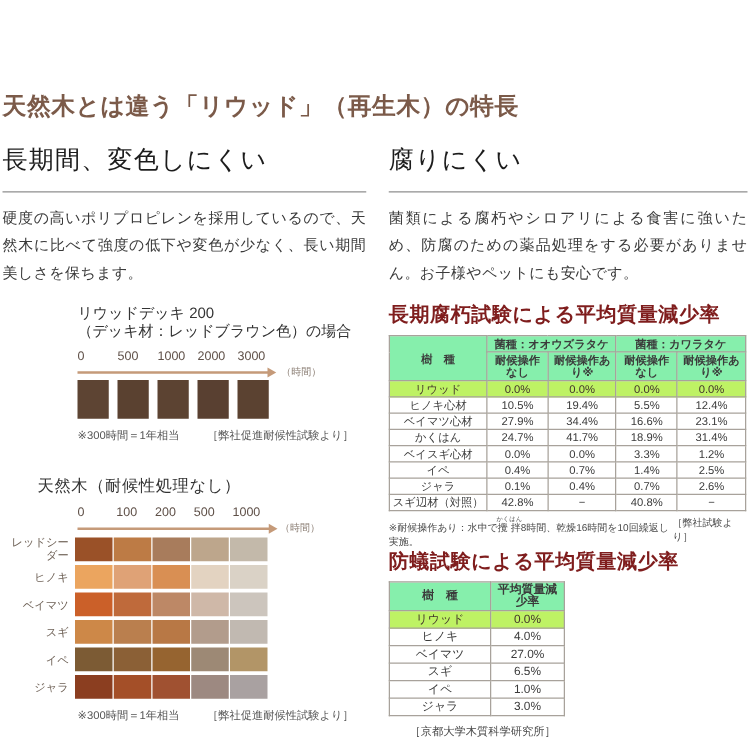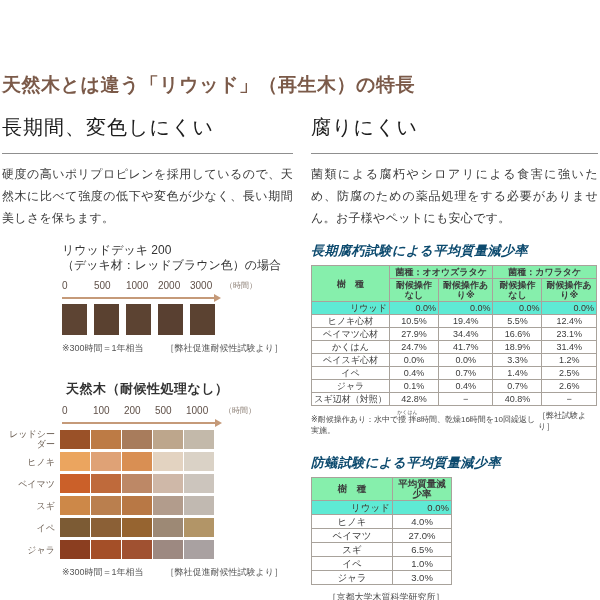--- a/index.html
+++ b/index.html
@@ -21,25 +21,25 @@
     font-size:20px; font-weight:normal; color:#1c1c1c;
     padding-bottom:12px; border-bottom:1px solid #8f8f8f; letter-spacing:1px;
   }
   .body-text {
     margin-top:9px; font-size:12px; line-height:22px; color:#3a3a3a;
     text-align:justify; letter-spacing:0.3px;
   }
   
   .chart-block { margin-top:14px; }
   .chart-label { margin-left:60px; font-size:12px; line-height:15px; color:#333; }
-  .natural-heading { margin-left:64px; font-size:13px; color:#333; letter-spacing:0.5px;font-weight:bold; }
+  .natural-heading { margin-left:28px; font-size:13px; color:#333; letter-spacing:0.5px; }
   .scale { position:relative; margin-left:60px; margin-top:7px; height:22px; }
   .ticks { display:flex; }
   .ticks span { display:inline-block; font-size:10px; color:#5f5048; }
-  .unit { position:absolute; top:0; font-size:8px; color:#8a7d73; }
+  .unit { position:absolute; top:12px; font-size:8px; color:#8a7d73; }
   .arrow { position:absolute; bottom:3px; left:0; height:2px; background:#c59a79; }
   .arrow::after {
     content:""; position:absolute; right:-6px; top:-3px;
     border-left:7px solid #c59a79; border-top:4px solid transparent; border-bottom:4px solid transparent;
   }
   .swatch-strip { display:flex; margin-left:60px; margin-top:2px; gap:7px; }
   .swatch-strip .sq { width:25px; height:31px; }
   .grain {
     background-image:repeating-linear-gradient(90deg,
       rgba(80,40,15,0.10) 0 1px, rgba(255,255,255,0.06) 1px 3px, transparent 3px 6px);
@@ -49,30 +49,30 @@
   
   .wood-grid { margin-top:2px; }
   .wood-row { display:flex; align-items:center; margin-bottom:3px; }
   .wood-label {
     width:58px; padding-right:5px; text-align:right;
     font-size:9px; line-height:10px; color:#6e6156; word-break:break-all;
   }
   .wood-cells { display:flex; gap:1px; }
   .wood-cells .cell { width:30px; height:19px; }
   
-  .table-title { font-size:13px; font-weight:bold; color:#0c4a6e; letter-spacing:0.5px;font-style:italic; }
+  .table-title { font-size:16px; font-weight:bold; color:#7f1d1d; letter-spacing:0.5px; }
   .decay-title { margin-top:13px; }
-  .termite-title { margin-top:18px; }
+  .termite-title { }
   table { border-collapse:collapse; margin-top:5px; }
   th, td {
     border:1px solid #a8a29b; text-align:center; vertical-align:middle;
     font-size:9px; color:#3b3b3b; padding:1px 2px; line-height:10px;
   }
   thead th { background:#86efac; font-weight:bold; }
-  tr.hl td { background:#5eead4; color:#42332b;text-align:right; }
+  tr.hl td { background:#bef264; color:#42332b; }
   .decay-table { width:286px; }
   .decay-table .c-species { width:78px; }
   .decay-table td, .decay-table th { height:12px; }
   .termite-table { width:141px; }
   .termite-table .c-species { width:81px; }
   .termite-table td, .termite-table th { height:14px; font-size:9.5px; }
   .footnote-row {
     display:flex; justify-content:space-between; margin-top:4px;
     font-size:8px; color:#4a4a4a; width:286px;
   }

